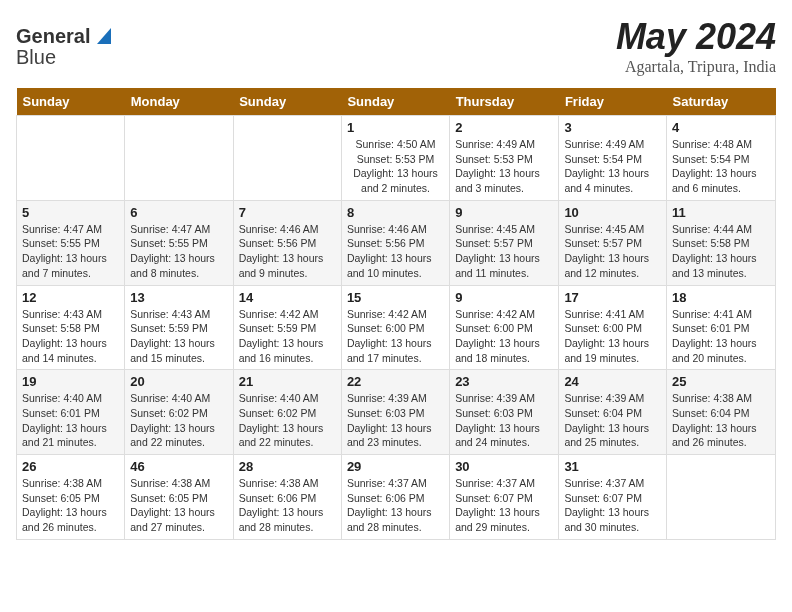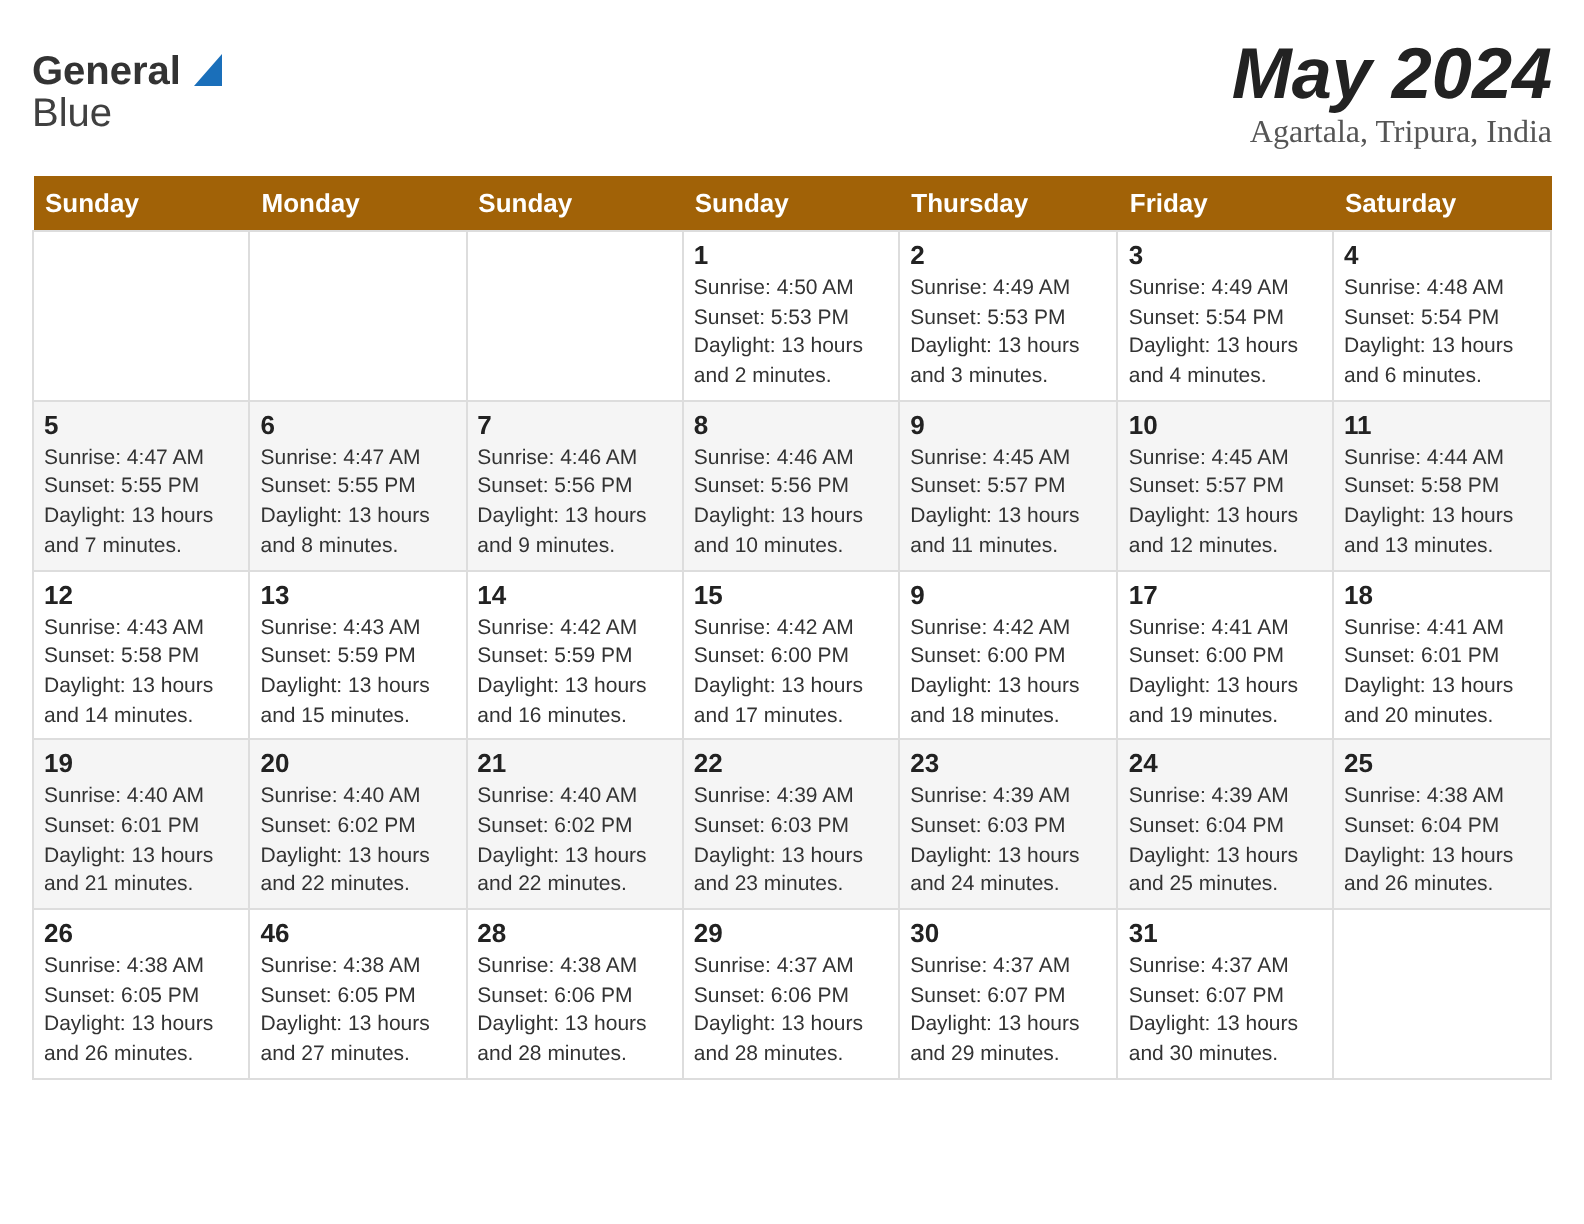--- a/index.html
+++ b/index.html
@@ -114,21 +114,21 @@
         <th>Saturday</th>
       </tr>
   </thead>
   <tbody id="calendar-body">
   <tr>
         <td class="empty-cell"></td>
         <td class="empty-cell"></td>
         <td class="empty-cell"></td>
         <td>
           <div class="day-num">1</div>
-          <div class="day-detail" style="white-space: pre-line;">Sunrise: 4:50 AM
+          <div class="day-detail" style="white-space: pre-line; text-align: center;">Sunrise: 4:50 AM
 Sunset: 5:53 PM
 Daylight: 13 hours and 2 minutes.</div>
         </td>
         <td>
           <div class="day-num">2</div>
           <div class="day-detail" style="white-space: pre-line;">Sunrise: 4:49 AM
 Sunset: 5:53 PM
 Daylight: 13 hours and 3 minutes.</div>
         </td>
         <td>

